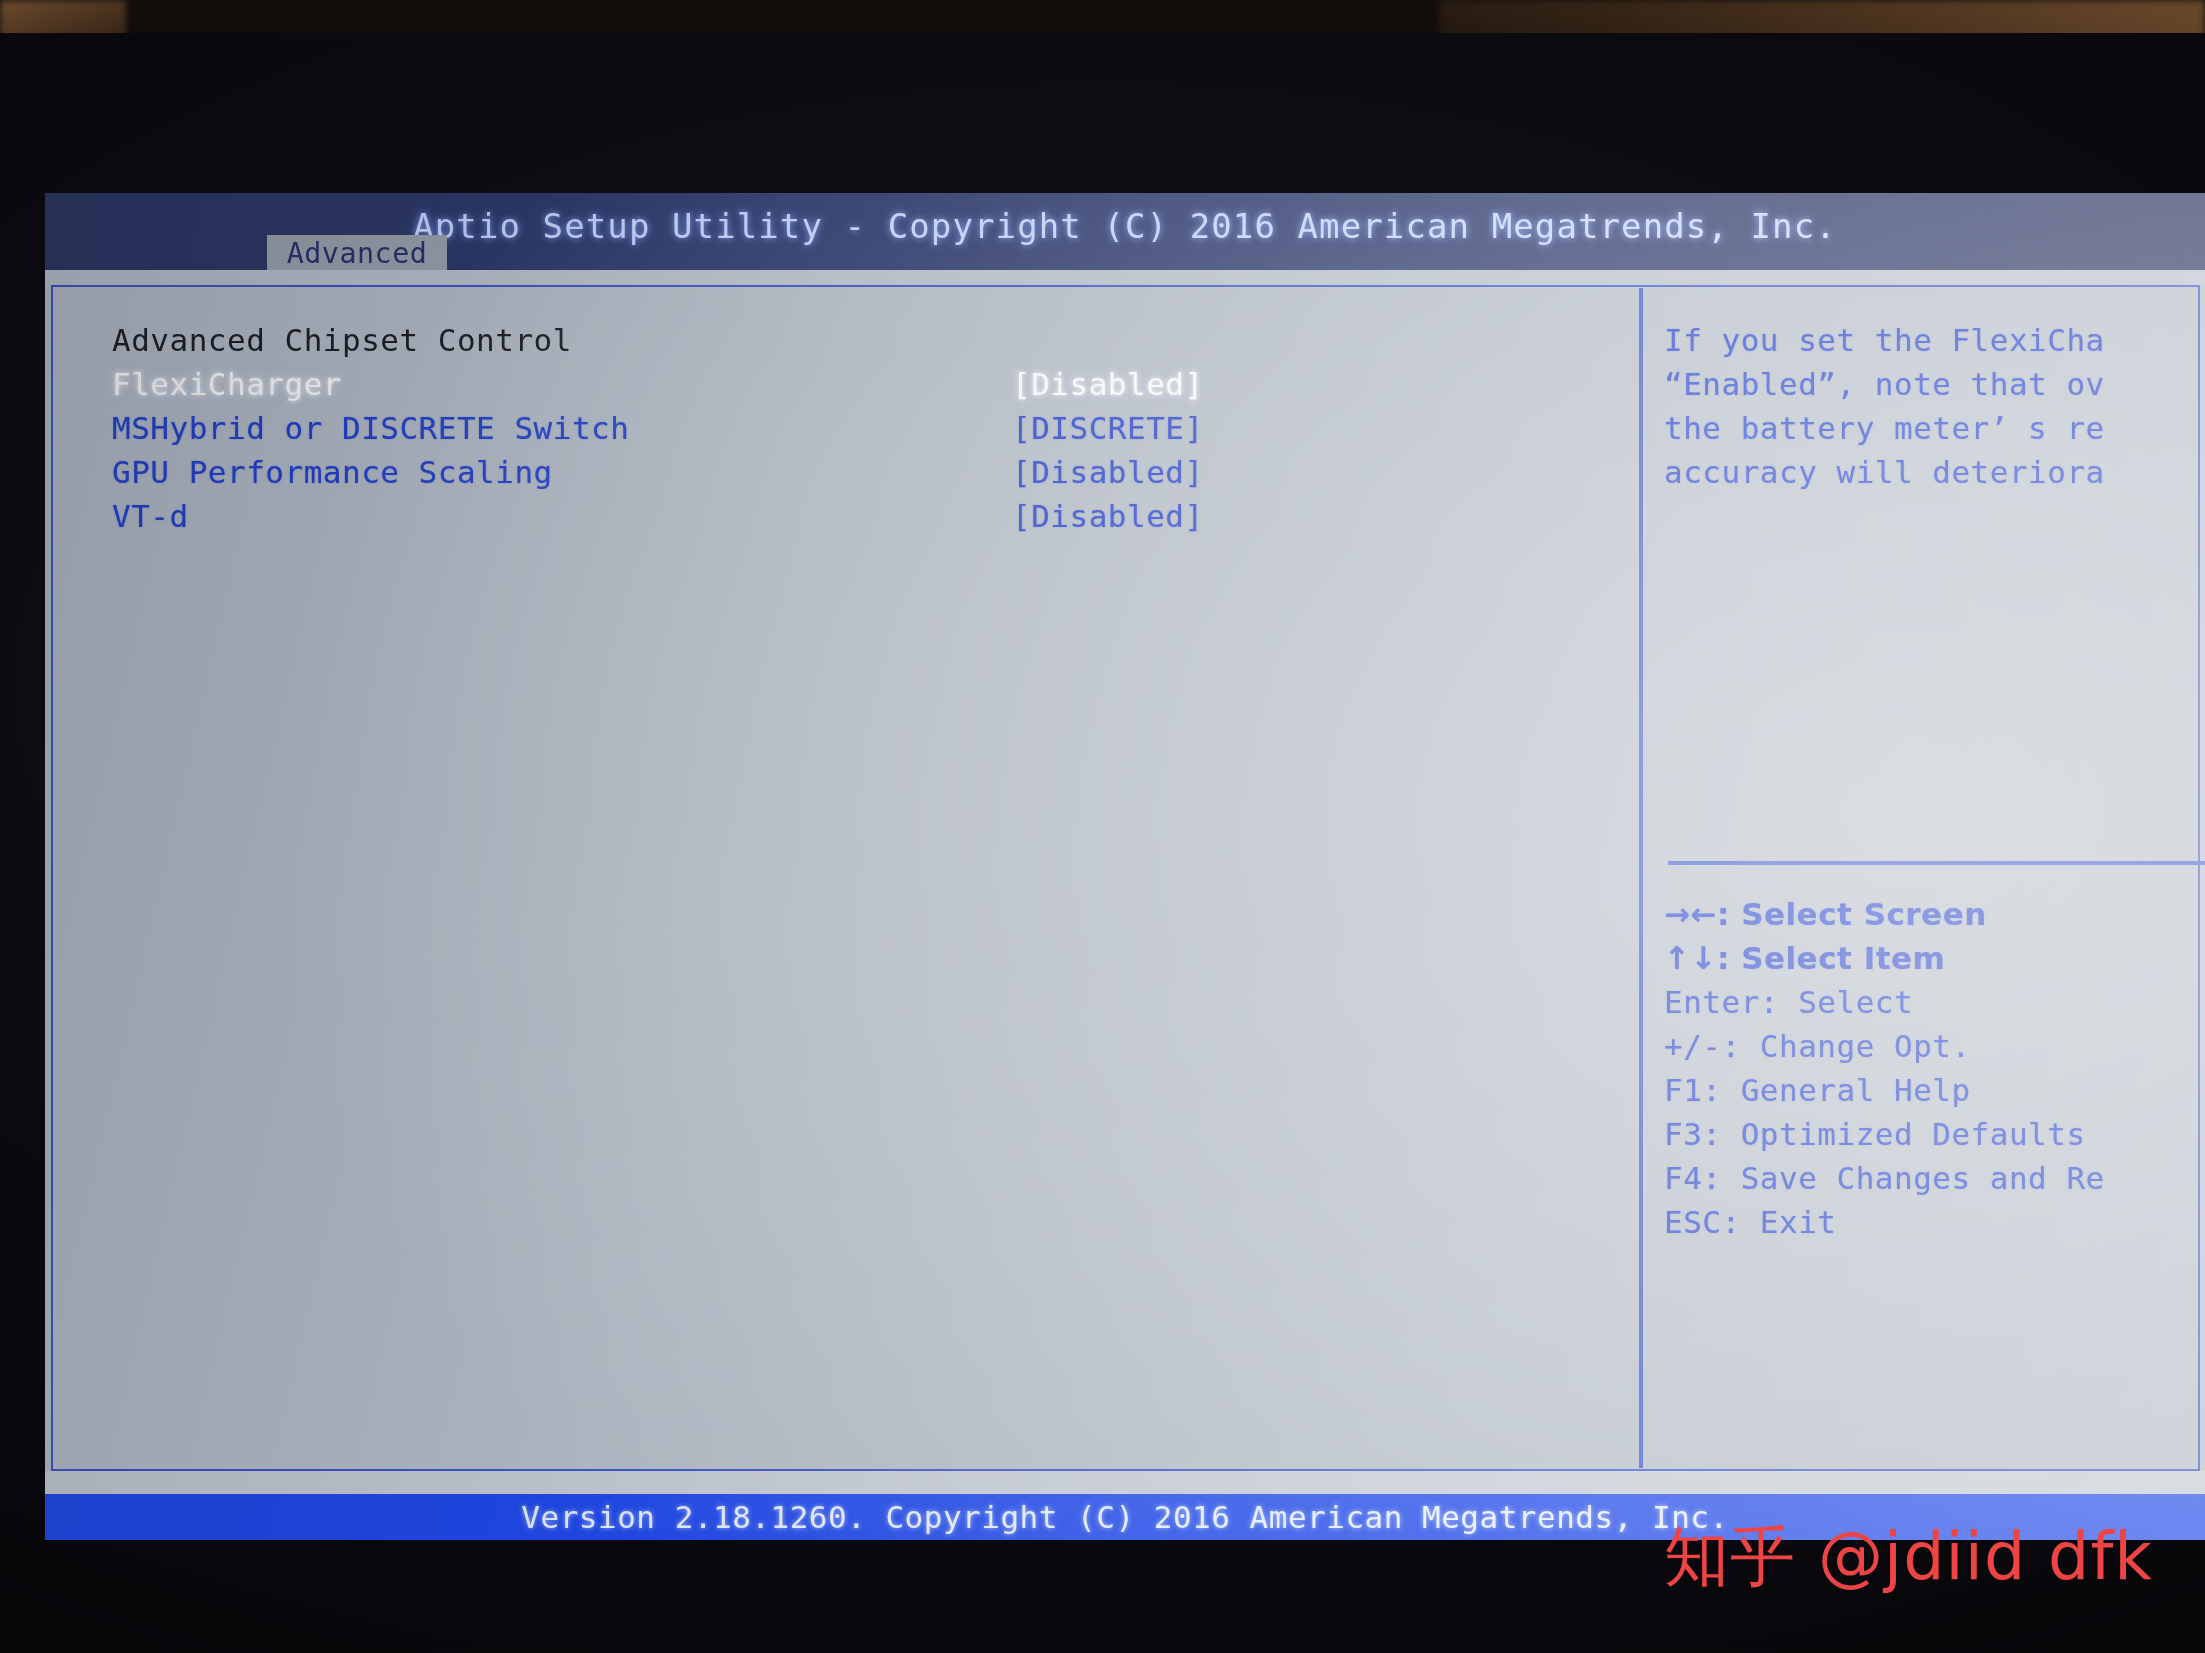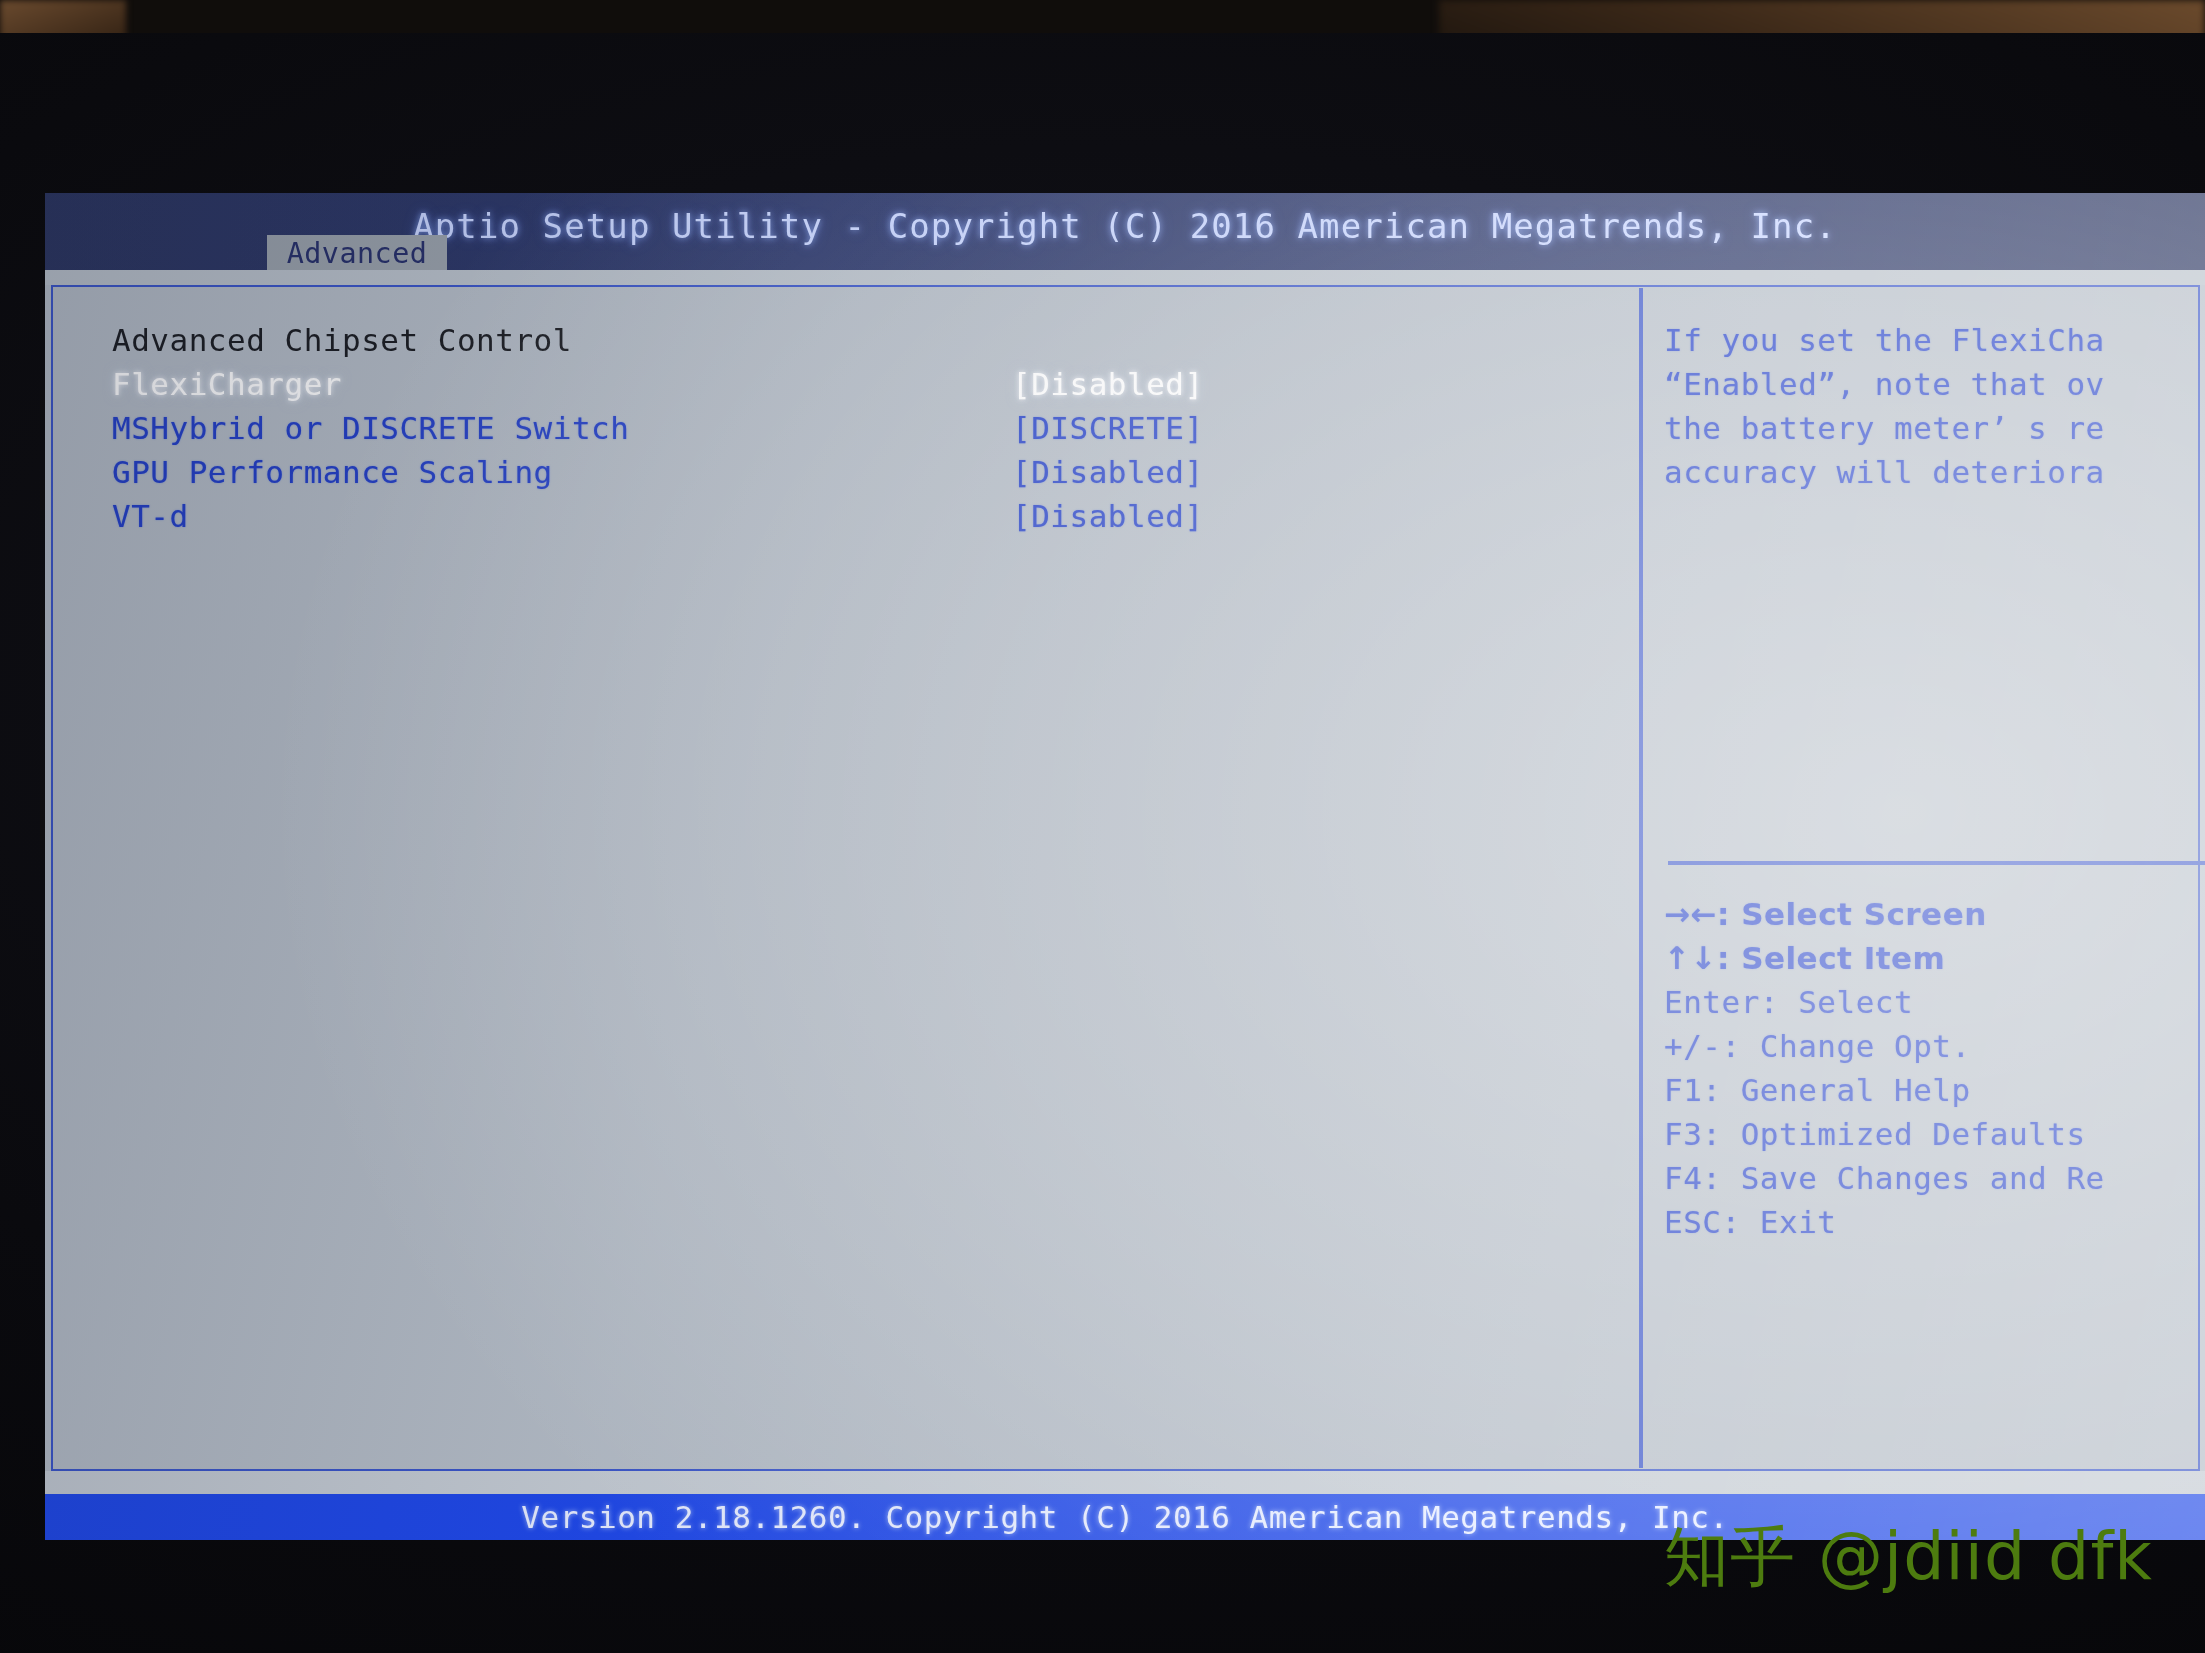--- a/index.html
+++ b/index.html
@@ -148,21 +148,21 @@
   .footer-text{
     font-size:31px;letter-spacing:0.5px;color:#e6ecff;
     text-shadow:0 0 5.5px rgba(200,220,255,.8);
     white-space:nowrap;
   }
 
   
   .watermark{
     position:absolute;left:1664px;top:1513px;
     font-family:"DejaVu Sans","Liberation Sans",sans-serif;
-    font-size:65px;color:#4d7c0f;letter-spacing:1.1px;
+    font-size:65px;color:#ef4444;letter-spacing:1.1px;
     white-space:nowrap;
     z-index:60;
   }
 </style>
 </head>
 <body>
 
 <div id="photo">
   <div class="desk-left"></div>
   <div class="desk-right"></div>

